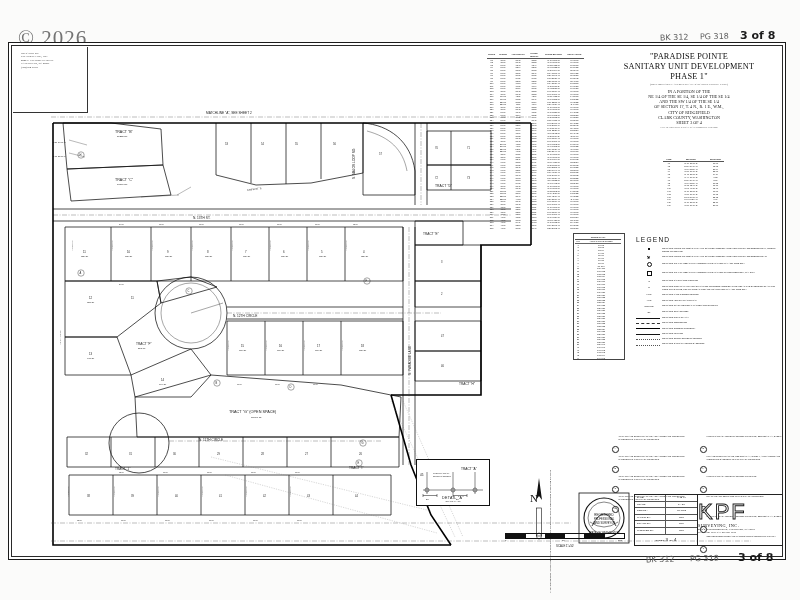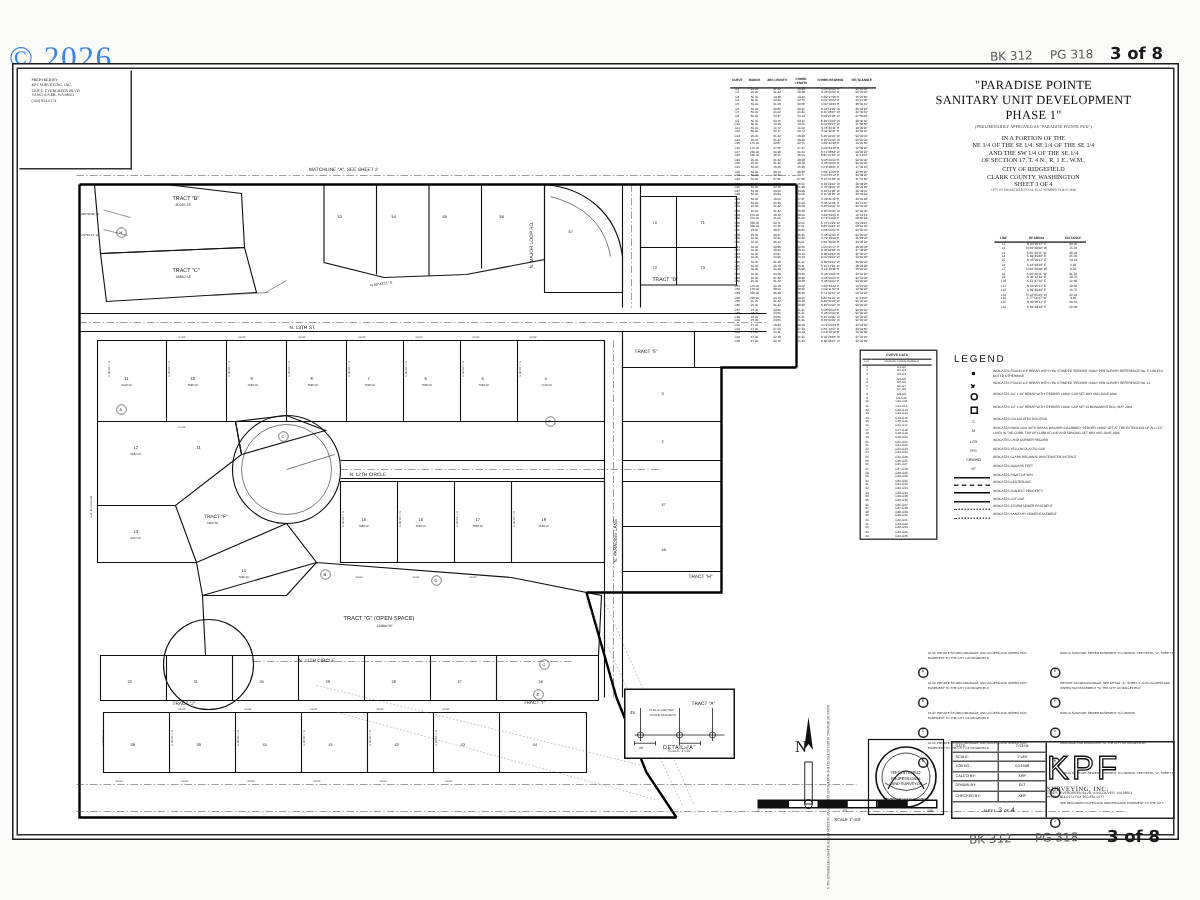--- a/index.html
+++ b/index.html
@@ -1,22 +1,22 @@
 <!DOCTYPE html>
 <html><head>
 <meta charset="utf-8">
 <title>Plat Map</title>
 <style>
   html,body{margin:0;padding:0;background:#8c8c8c;}
   body{width:800px;height:600px;overflow:hidden;font-family:"Liberation Serif",serif;}
   #page{position:relative;width:800px;height:600px;background:#fbfbfa;}
 
   
-  .watermark{position:absolute;left:6px;top:26px;font-family:"Liberation Serif",serif;
-    font-size:21px;color:#3b82f6;letter-spacing:1px;font-weight:400;}
+  .watermark{position:absolute;left:18px;top:26px;font-family:"Liberation Serif",serif;
+    font-size:21px;color:#737373;letter-spacing:1px;font-weight:400;}
 
   
   .sheet-border{position:absolute;left:8px;top:42px;width:776px;height:516px;
     border:1.3px solid #1b1b1b;background:#ffffff;}
   .sheet-border-inner{position:absolute;left:11px;top:45px;width:770px;height:510px;
     border:0.6px solid #2a2a2a;}
 
   
   .prepared{position:absolute;left:13px;top:47px;width:74px;height:65px;border-right:.6px solid #333;border-bottom:.6px solid #333;}
   .prepared .lines{position:absolute;left:8px;top:5px;}

